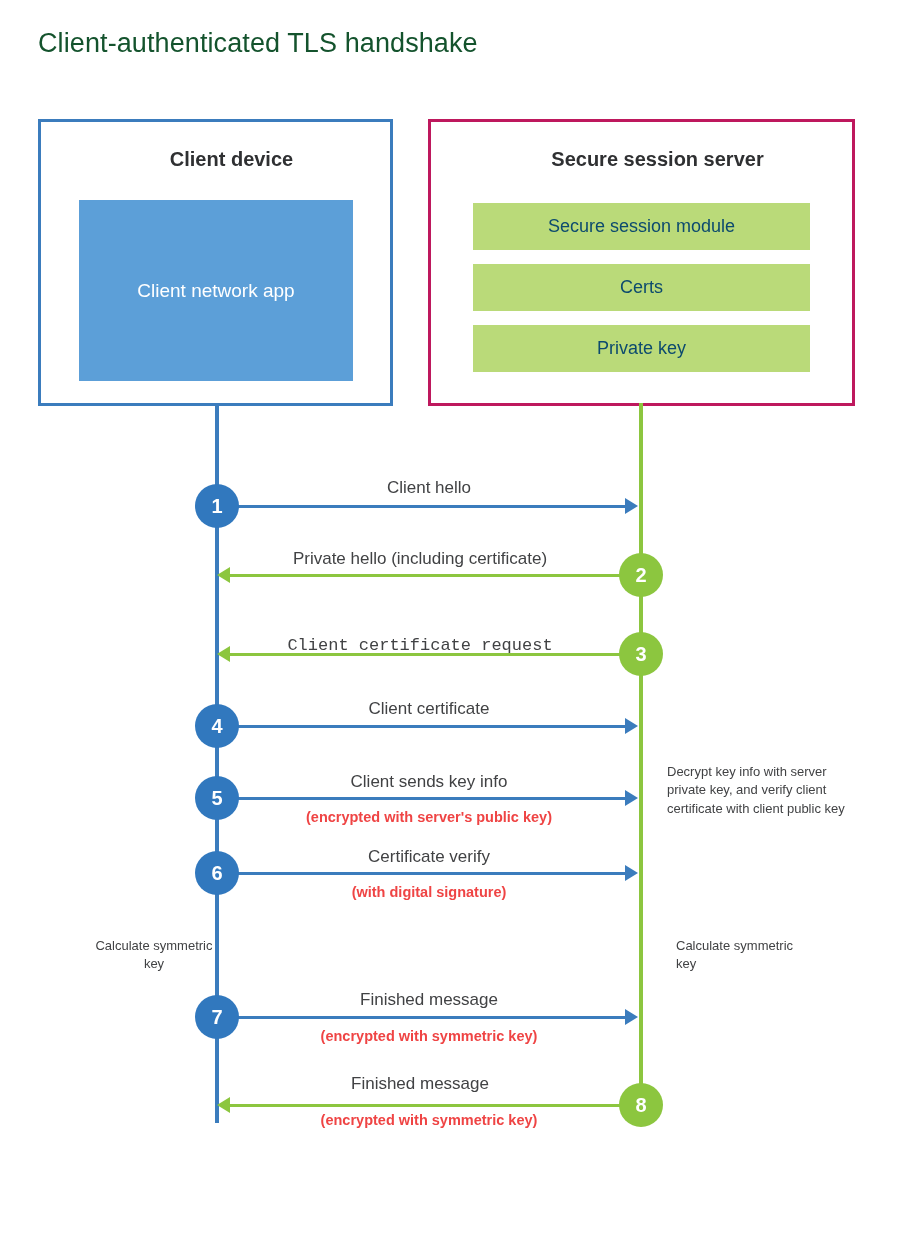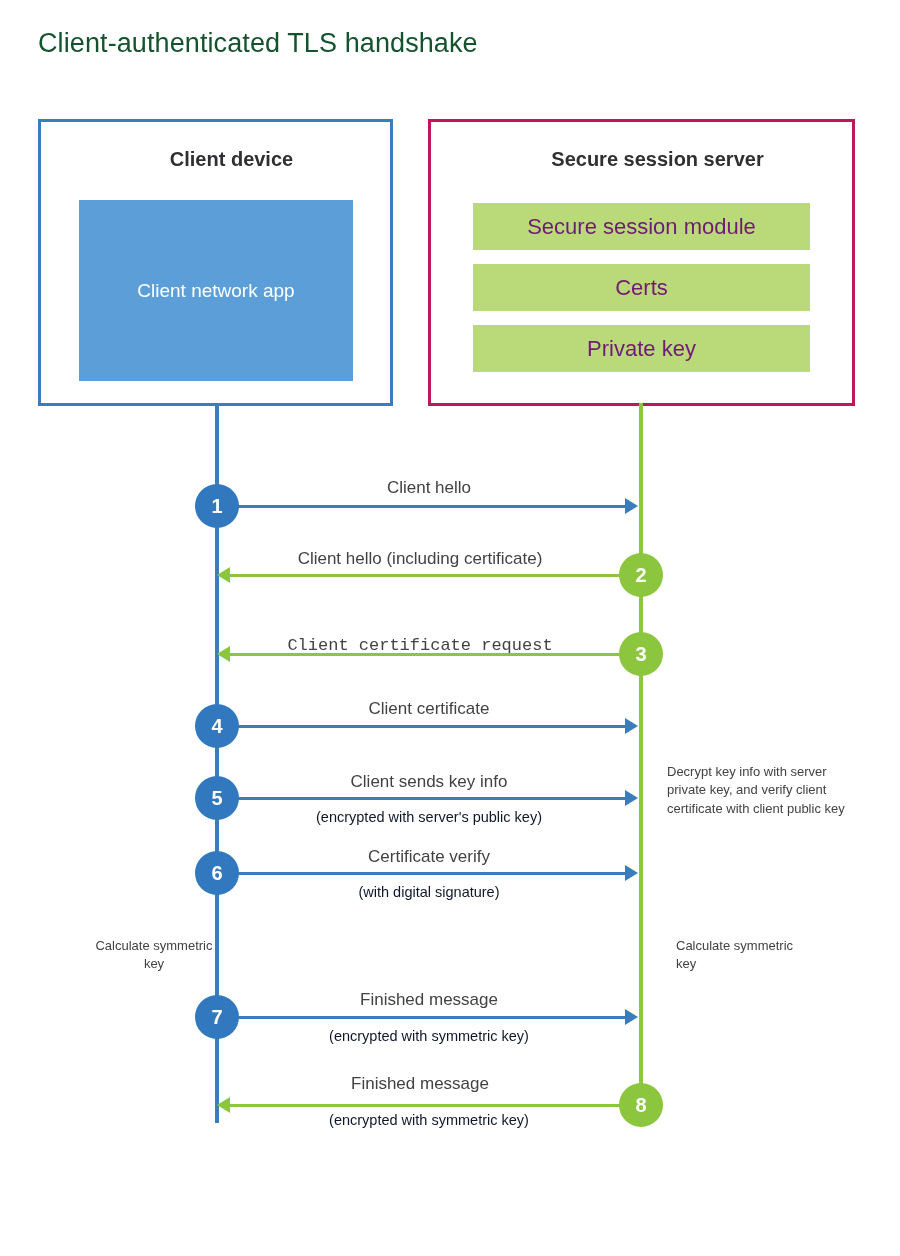--- a/index.html
+++ b/index.html
@@ -79,22 +79,22 @@
 
   .server-bar {
     position: absolute;
     left: 42px;
     width: 337px;
     height: 47px;
     background: #bada79;
     display: flex;
     align-items: center;
     justify-content: center;
-    color: #701a75;
-    font-size: 22px;
+    color: #0c4a6e;
+    font-size: 18px;
     font-weight: 300;
   }
   #server-bar-0 { top: 81px; }
   #server-bar-1 { top: 142px; }
   #server-bar-2 { top: 203px; }
 
   
   .lifeline {
     position: absolute;
     width: 4px;
@@ -156,22 +156,22 @@
     text-align: center;
     font-size: 17px;
     font-weight: 400;
     color: #414244;
     white-space: nowrap;
   }
   .msg-sub {
     position: absolute;
     text-align: center;
     font-size: 14.5px;
-    font-weight: 400;
-    color: #0f172a;
+    font-weight: 700;
+    color: #ef4444;
     white-space: nowrap;
   }
 
   
   .side-note {
     position: absolute;
     font-size: 13px;
     line-height: 1.42;
     color: #414244;
   }
@@ -211,21 +211,21 @@
 </div>
 
 <div class="lifeline" id="client-lifeline"></div>
 <div class="lifeline" id="server-lifeline"></div>
 
 <div class="msg-label" style="left:220px; top:478px; width:418px;">Client hello</div>
 <div class="arrow-line to-server" style="left:217px; top:505px; width:408px;"></div>
 <div class="arrow-head right" style="left:625px; top:498px;"></div>
 <div class="step-circle client-side" style="top:484px;">1</div>
 
-<div class="msg-label" style="left:220px; top:549px; width:400px;">Client hello (including certificate)</div>
+<div class="msg-label" style="left:220px; top:549px; width:400px;">Private hello (including certificate)</div>
 <div class="arrow-line to-client" style="left:230px; top:574px; width:395px;"></div>
 <div class="arrow-head left" style="left:217px; top:567px;"></div>
 <div class="step-circle server-side" style="top:553px;">2</div>
 
 <div class="msg-label" style="left:220px; top:636px; width:400px;font-family:Liberation Mono, monospace;">Client certificate request</div>
 <div class="arrow-line to-client" style="left:230px; top:653px; width:395px;"></div>
 <div class="arrow-head left" style="left:217px; top:646px;"></div>
 <div class="step-circle server-side" style="top:632px;">3</div>
 
 <div class="msg-label" style="left:220px; top:699px; width:418px;">Client certificate</div>

